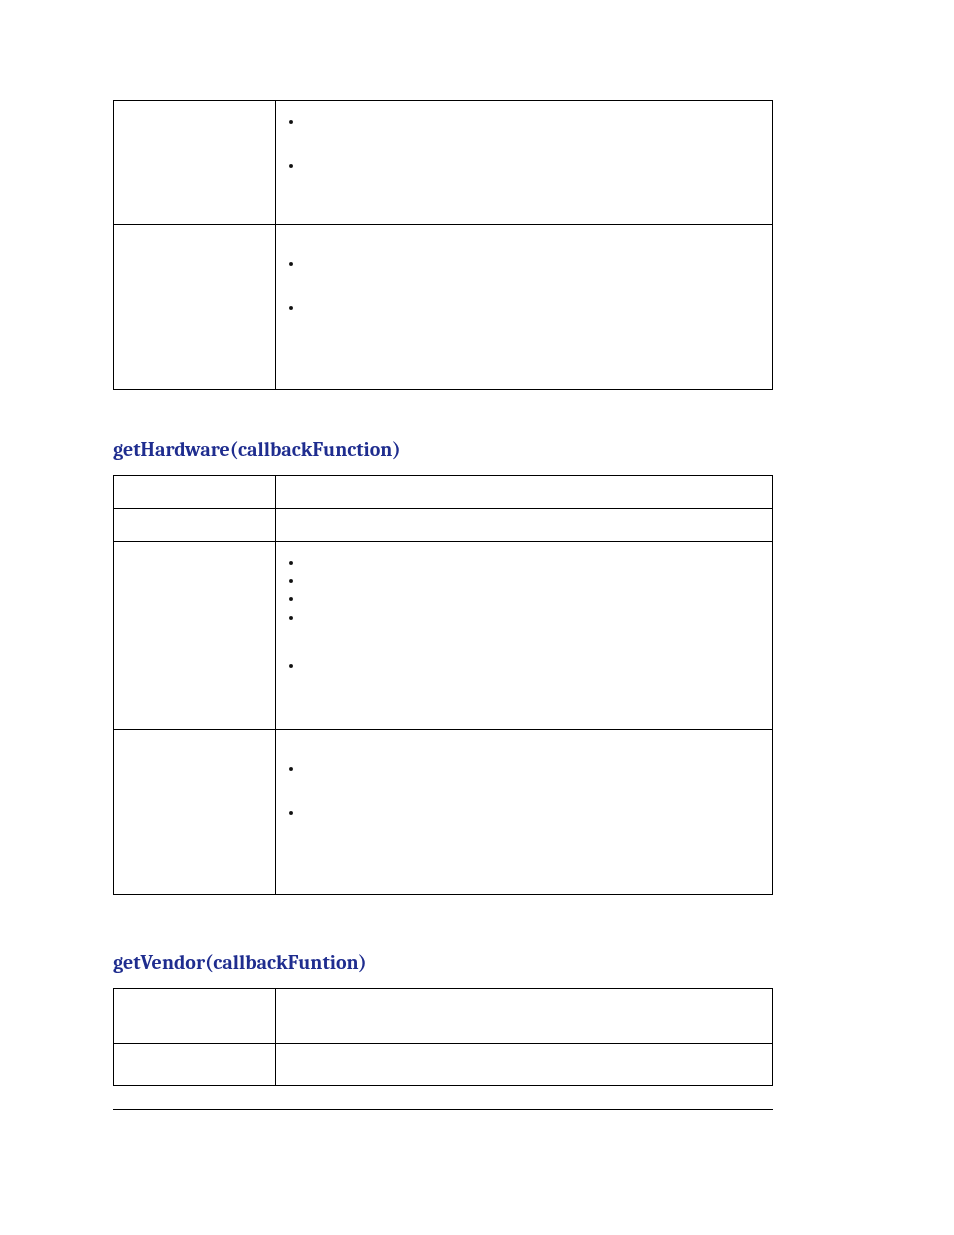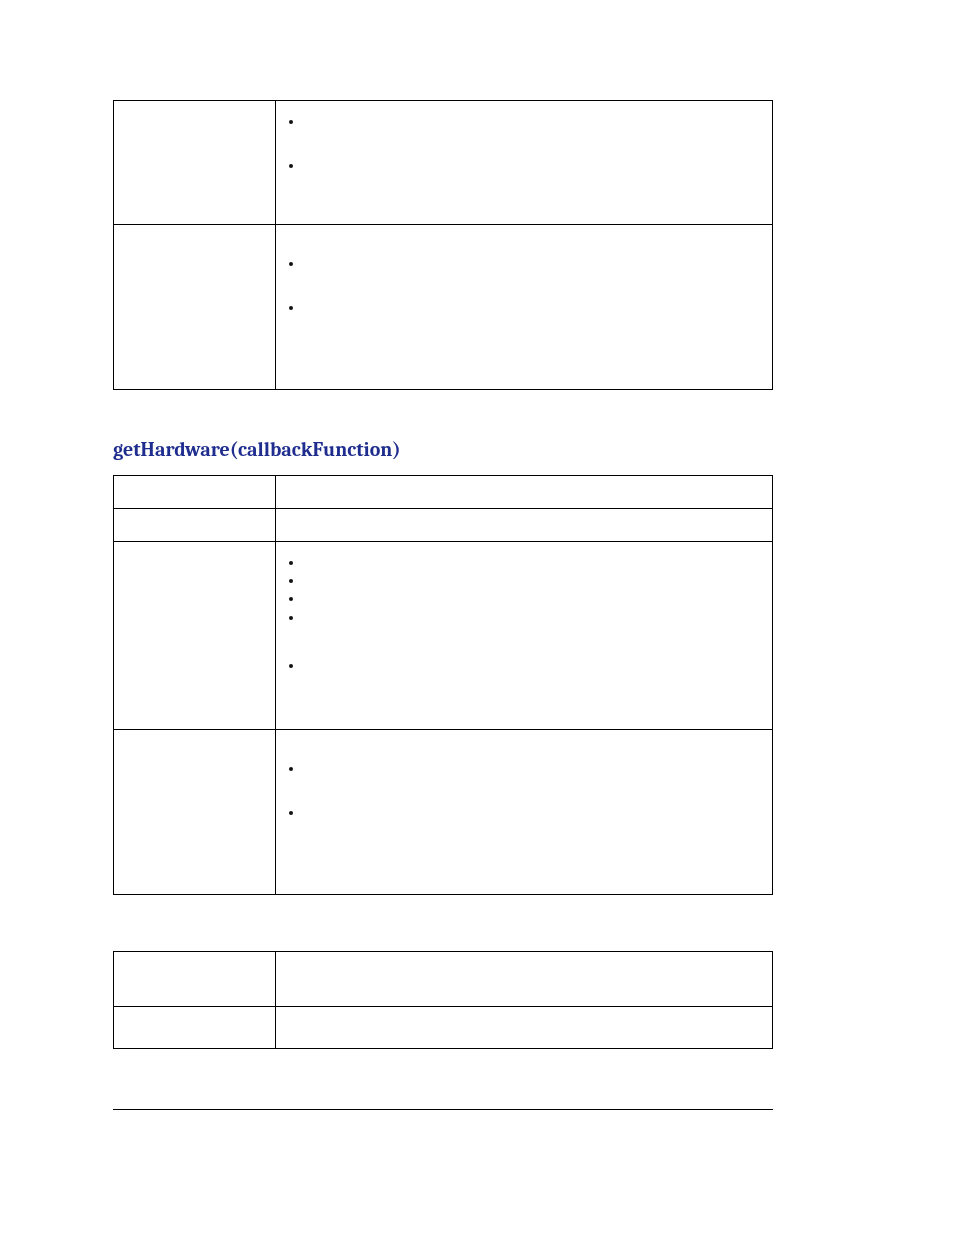--- a/index.html
+++ b/index.html
@@ -133,20 +133,21 @@
           <li></li>
           <li style="margin-top:26px"></li>
         </ul>
       </td>
     </tr>
   </tbody>
     </table>
 
   <div class="spacer-52"></div>
 
+  <h2 class="method">getVendor(callbackFuntion)</h2>
   <table class="api">
     <tbody>
         <tr>
       <td class="label h3-row1"></td>
       <td class="h3-row1"></td>
     </tr>
     <tr>
       <td class="label h3-row2"></td>
       <td class="h3-row2"></td>
     </tr>

